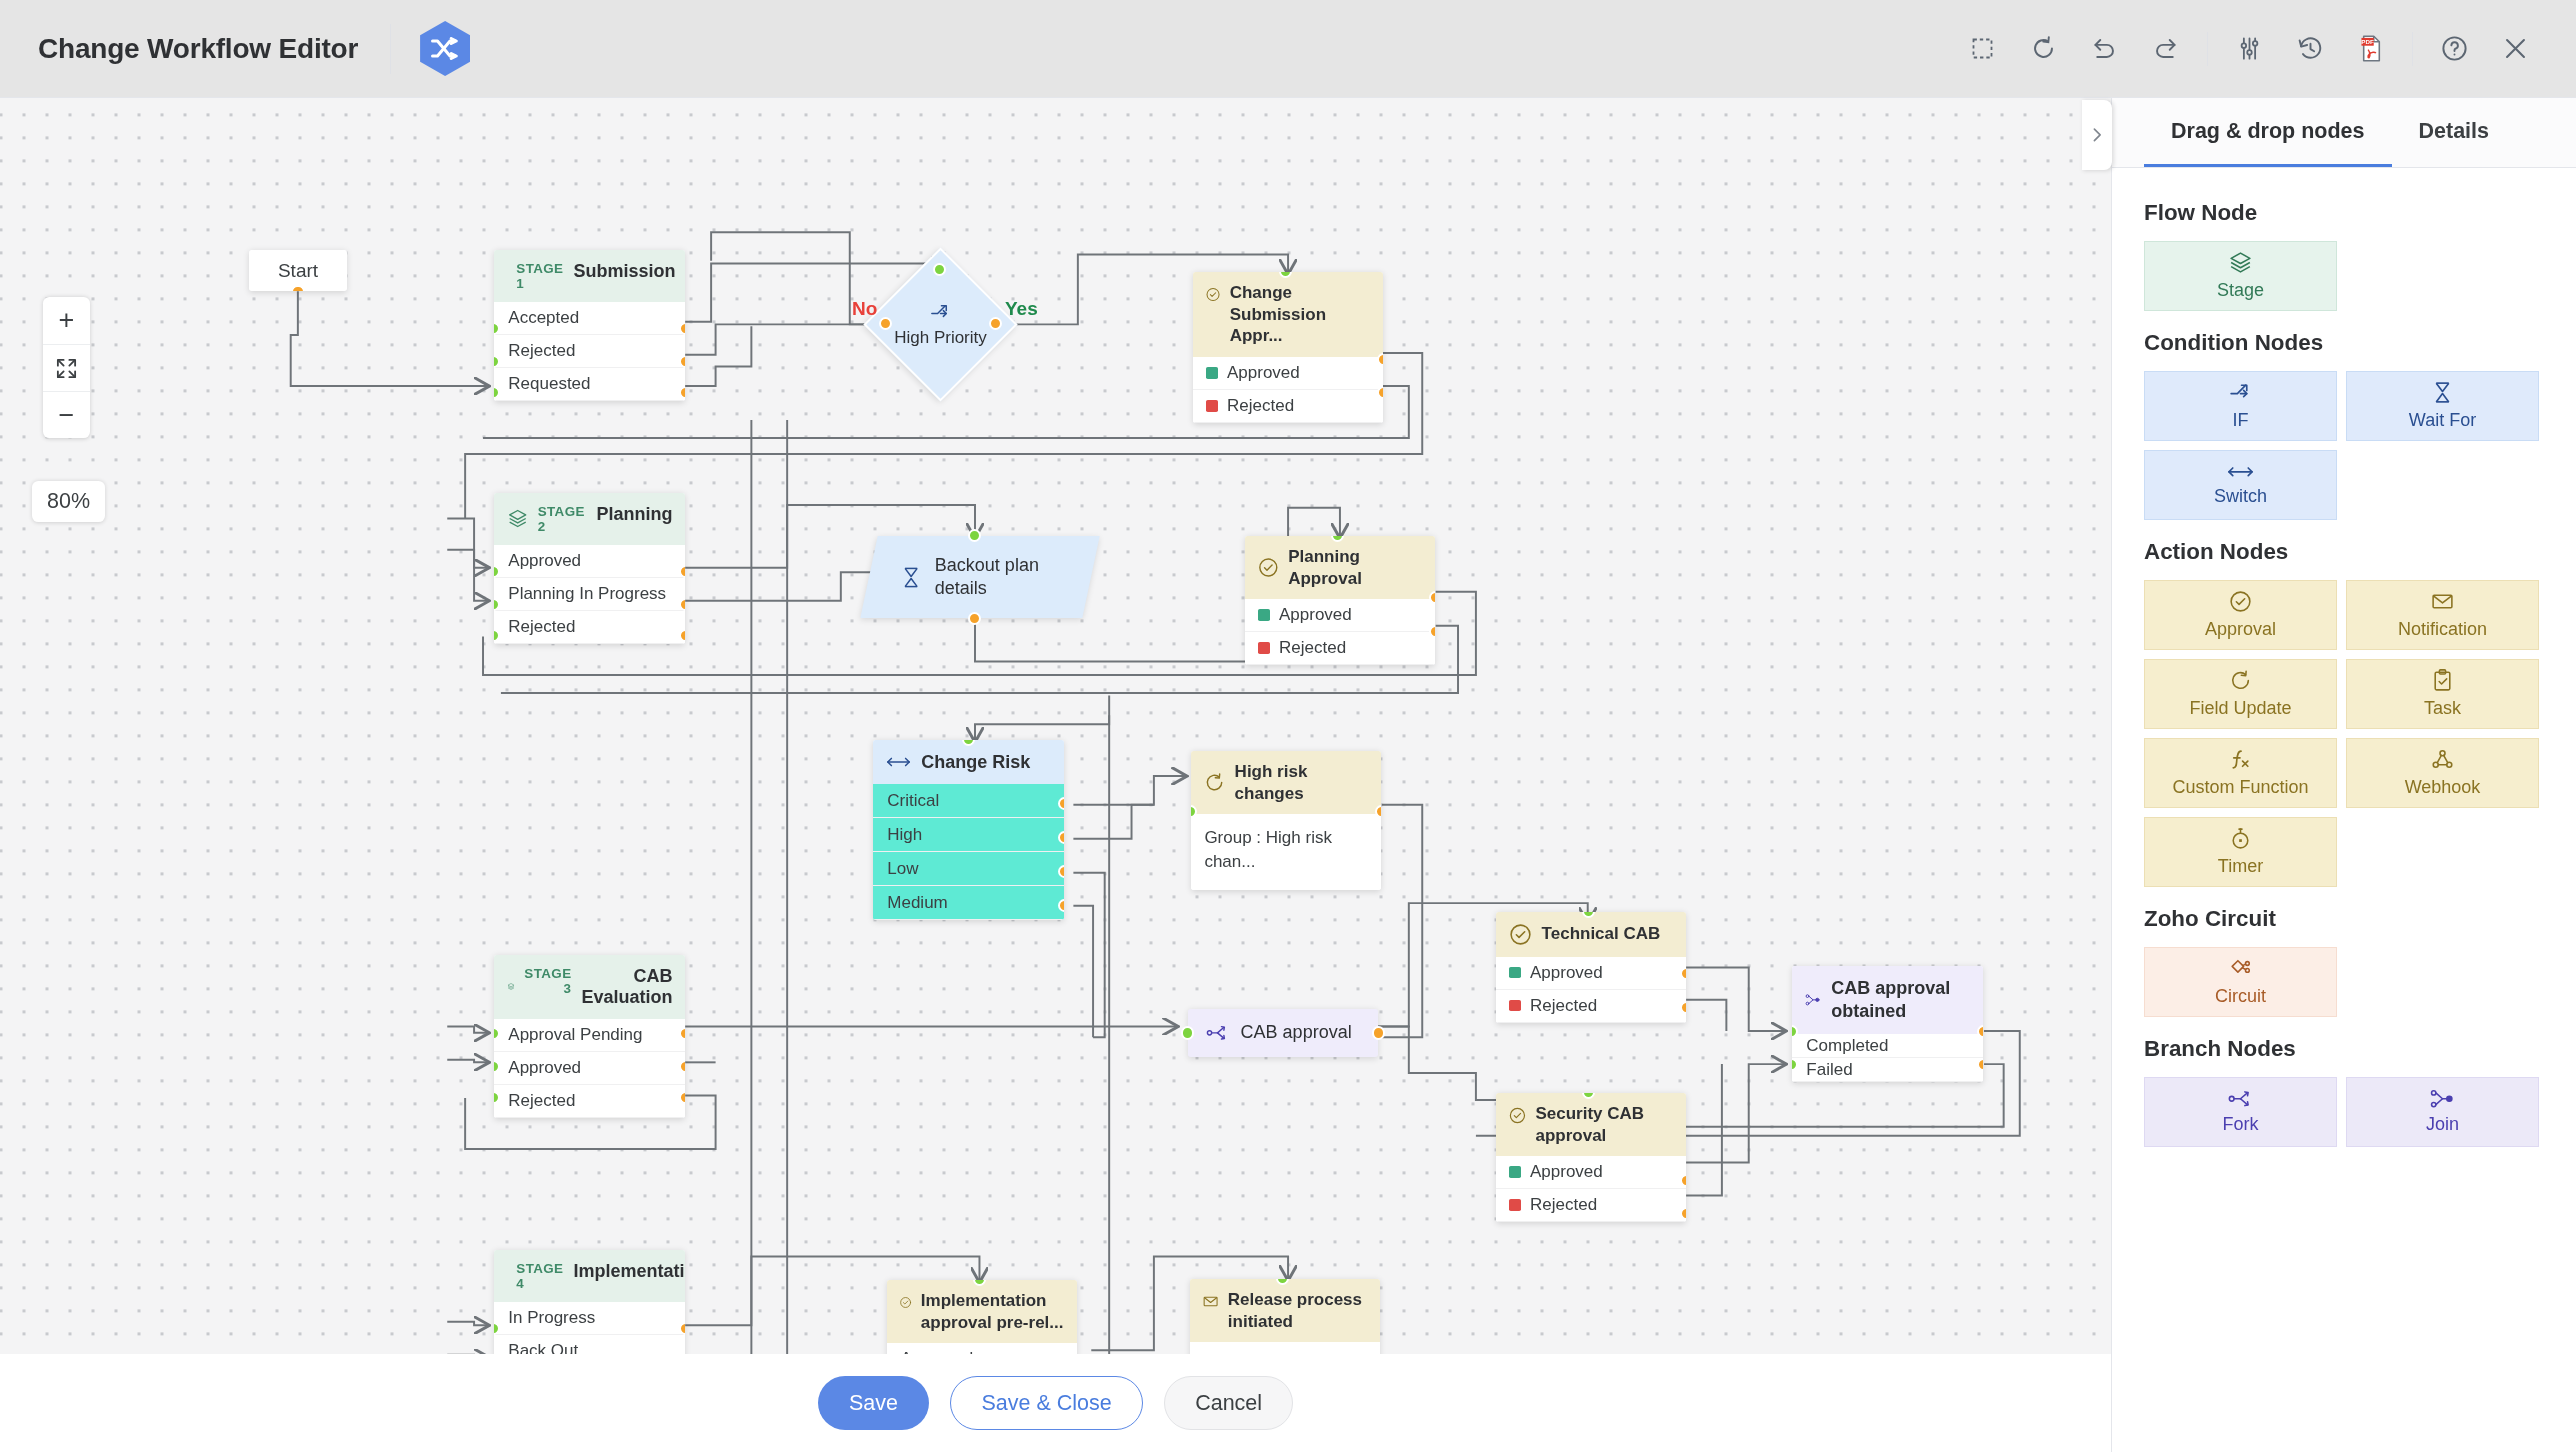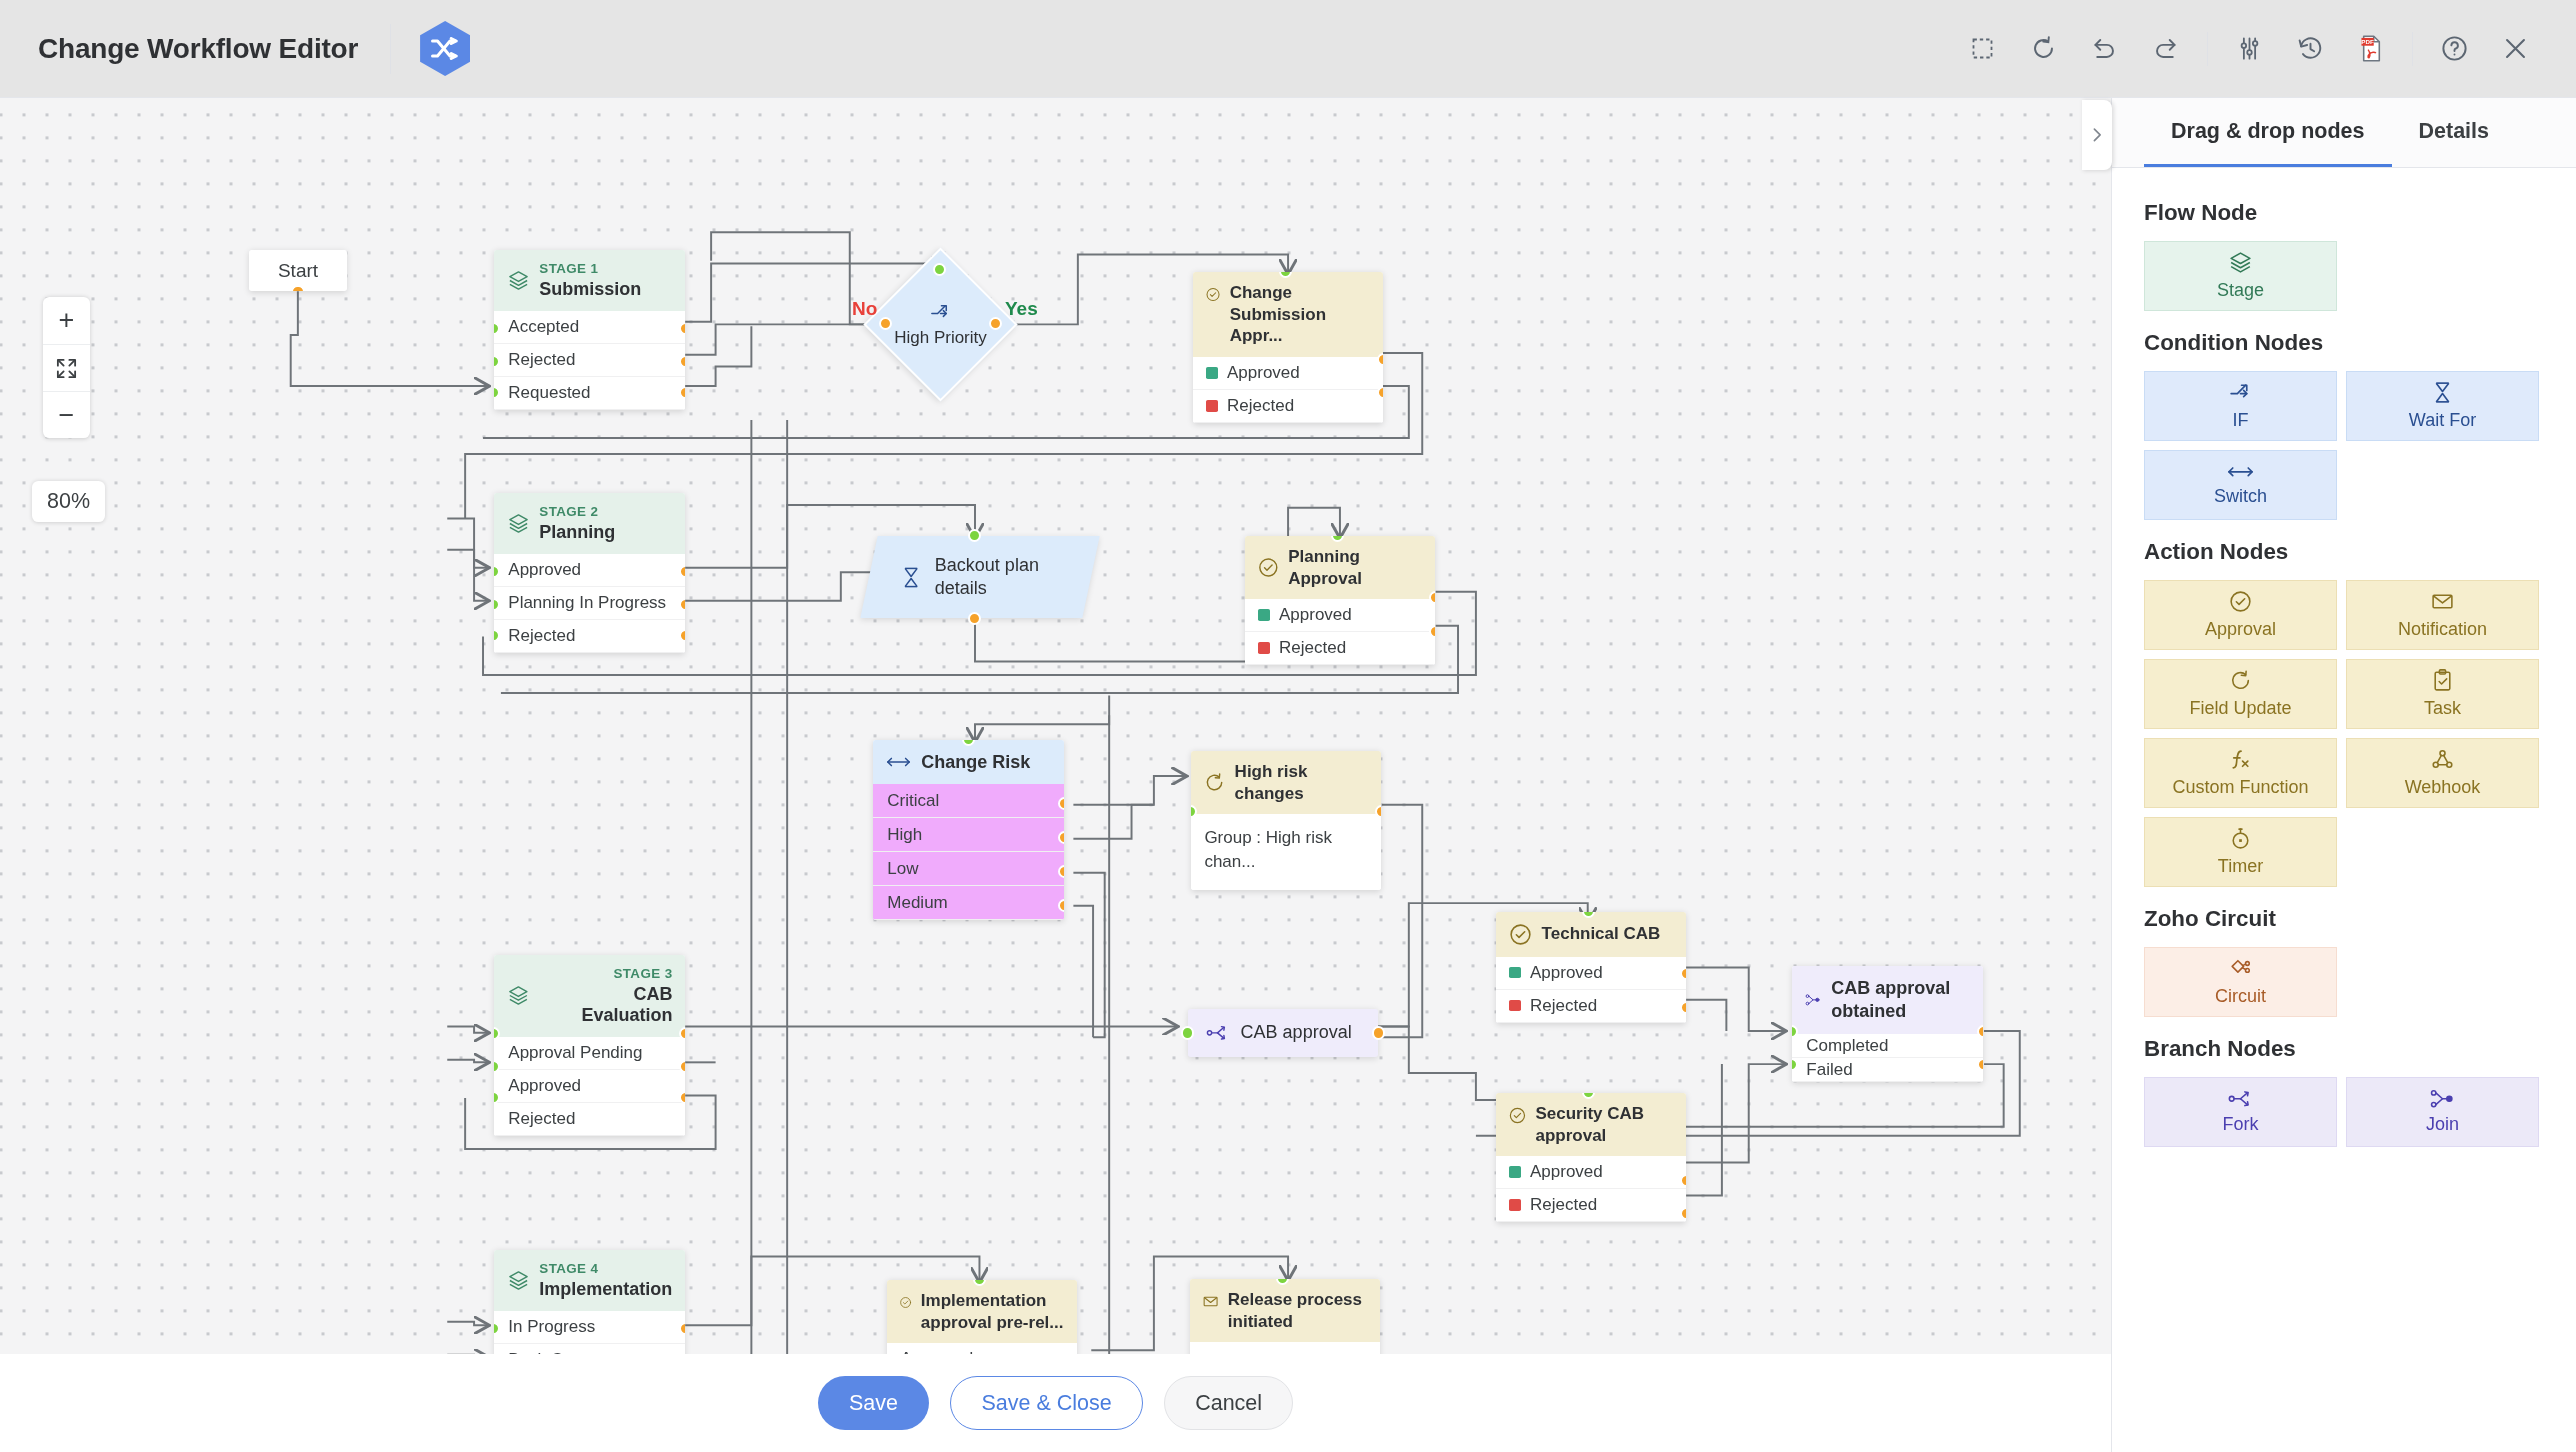--- a/index.html
+++ b/index.html
@@ -95,21 +95,21 @@
     display: flex; align-items: center; justify-content: center;
     font-size: 19px; color: #3c4043;
   }
 
   
   .stage-node { width: 191px; }
   .stage-head {
     background: #e5f1ea; padding: 10.7px 12.5px 11.6px 12.5px;
     display: flex; align-items: center; gap: 9.8px;
   }
-  .stage-head .txt { display: flex; flex-direction: column; gap: 3px; }
+  .stage-head .txt { display: flex; flex-direction: row; gap: 10px; }
   .stage-num { font-size: 13.4px; font-weight: 700; color: #3f8a68; letter-spacing: 0.4px; }
   .stage-name { font-size: 18px; font-weight: 700; color: #2f3134; }
   .stage-row {
     height: 33px; display: flex; align-items: center;
     padding-left: 14.3px; font-size: 17px; color: #3c4043;
     border-bottom: 0.9px solid #f0f0f1; background:#fff;
   }
   .stage-row:last-child { border-bottom: none; }
 
   
@@ -135,21 +135,21 @@
   
   .cond-node { width: 191px; }
   .cond-head {
     background: #dcebfb; padding: 11.6px 12.5px;
     display: flex; align-items: center; gap: 10.7px;
     font-size: 18px; font-weight: 700; color: #2f3134;
   }
   .cond-row {
     height: 34px; display: flex; align-items: center;
     padding-left: 14.3px; font-size: 17px; color: #3c4043;
-    background: #f0abfc; border-bottom: 0.9px solid #f0f0f1;
+    background: #5eead4; border-bottom: 0.9px solid #f0f0f1;
   }
   .cond-row:last-child { border-bottom: none; }
 
   
   #if-node { left: 886px; top: 172px; width: 109px; height: 109px; }
   #if-node .dia {
     width: 109px; height: 109px; background: #dcebfb;
     border: 2.7px solid #fff; transform: rotate(45deg);
     box-shadow: 0 1.8px 6.3px rgba(0,0,0,.12);
   }

